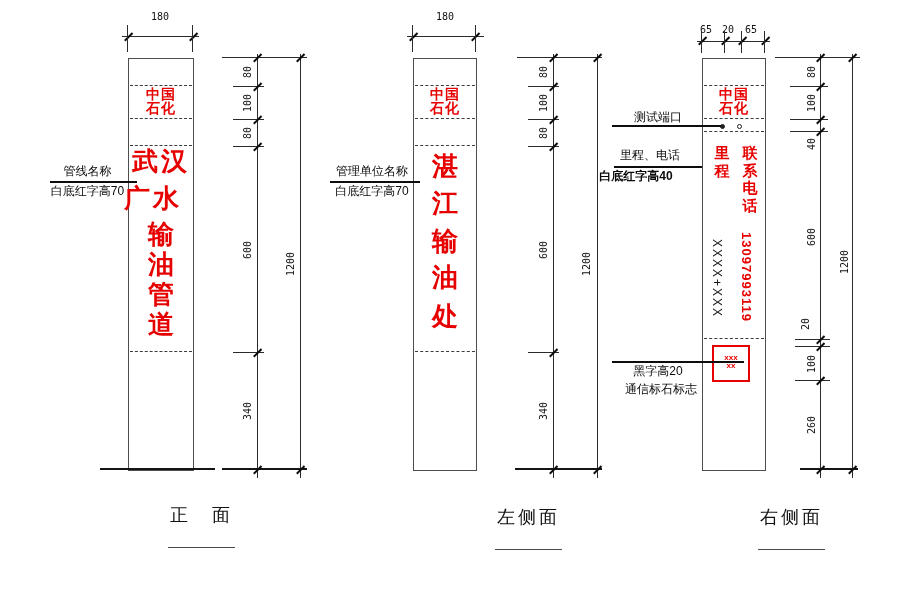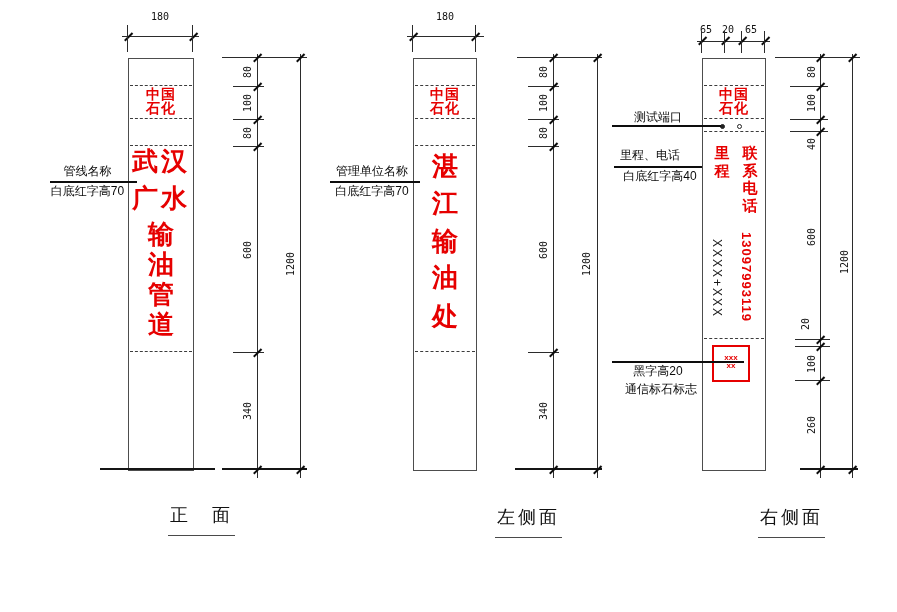--- a/index.html
+++ b/index.html
@@ -17,21 +17,21 @@
         transform:rotate(-90deg);font-family:"DejaVu Sans Mono",monospace;font-size:10px;color:#111;}
   .dimh{position:absolute;height:12px;line-height:12px;text-align:center;
         font-family:"DejaVu Sans Mono",monospace;font-size:10px;color:#111;}
   .ann{position:absolute;font-size:12px;line-height:13px;color:#0a0a0a;text-align:center;white-space:nowrap;}
   .logo{position:absolute;text-align:center;color:var(--red);font-weight:bold;
         font-size:14px;line-height:13.5px;letter-spacing:1px;}
   .bigc{position:absolute;text-align:center;color:var(--red);font-weight:bold;
         font-size:26px;line-height:27px;}
   .sp2{letter-spacing:3px;}
   .vlabel{position:absolute;font-size:18px;letter-spacing:3px;color:#111;
-          border-bottom:1.7px solid #4a4a4a;padding:0 2px 8px 2px;white-space:nowrap;}
+          border-bottom:1.7px solid #4a4a4a;padding:0 2px 20px 2px;white-space:nowrap;}
   .circ{position:absolute;width:5px;height:5px;border:1.3px solid #222;border-radius:50%;
         box-sizing:border-box;background:#fff;}
   .redcol{position:absolute;text-align:center;color:var(--red);font-weight:bold;
           font-size:15px;line-height:17.5px;}
   .rot{position:absolute;text-align:center;transform:rotate(90deg);white-space:nowrap;}
   .marker{position:absolute;border:2px solid var(--red);box-sizing:border-box;
           text-align:center;color:var(--red);font-weight:bold;font-size:8px;line-height:7.5px;}
   .caption{position:absolute;left:0;right:0;text-align:center;
            font-family:"Liberation Serif",serif;font-size:22px;color:#111;}
 </style>
@@ -52,21 +52,21 @@
   <div class="dsh" style="left:130px;top:118px;width:62px;"></div>
   <div class="dsh" style="left:130px;top:145px;width:62px;"></div>
   <div class="dsh" style="left:130px;top:351px;width:62px;"></div>
 
   <div class="logo" style="left:128px;top:88px;width:66px;">
     <div>中国</div>
     <div>石化</div>
   </div>
 
   <div class="bigc sp2" style="left:128px;top:148px;width:66px;">武汉</div>
-  <div class="bigc sp2" style="left:128px;top:185px;width:66px;">广水</div>
+  <div class="bigc sp2" style="left:120px;top:185px;width:66px;">广水</div>
   <div class="bigc" style="left:128px;top:221px;width:66px;">输</div>
   <div class="bigc" style="left:128px;top:251px;width:66px;">油</div>
   <div class="bigc" style="left:128px;top:281px;width:66px;">管</div>
   <div class="bigc" style="left:128px;top:311px;width:66px;">道</div>
 
   <div class="ann" style="left:38px;top:165px;width:99px;">管线名称</div>
   <div class="ld" style="left:50px;top:181px;width:87px;"></div>
   <div class="ann" style="left:38px;top:185px;width:99px;">白底红字高70</div>
 
   <div class="vl" style="left:257px;top:54px;height:424px;"></div>
@@ -191,21 +191,21 @@
   <div class="marker" style="left:712px;top:345px;width:38px;height:37px;">
     <div style="margin-top:7px;">xxx</div>
     <div>xx</div>
   </div>
 
   <div class="ann" style="left:628px;top:111px;width:60px;">测试端口</div>
   <div class="ld" style="left:612px;top:125px;width:109px;"></div>
 
   <div class="ann" style="left:606px;top:149px;width:88px;">里程、电话</div>
   <div class="ld" style="left:614px;top:166px;width:88px;"></div>
-  <div class="ann" style="left:612px;top:170px;width:96px;">白底红字高40</div>
+  <div class="ann" style="left:588px;top:170px;width:96px;font-weight:bold;">白底红字高40</div>
 
   <div class="ann" style="left:618px;top:348px;width:86px;margin-top:35px;">通信标石标志</div>
   <div class="ld" style="left:612px;top:361px;width:132px;"></div>
   <div class="ann" style="left:618px;top:365px;width:80px;">黑字高20</div>
 
   <div class="vl" style="left:820px;top:54px;height:424px;"></div>
   <div class="vl" style="left:852px;top:54px;height:424px;"></div>
   <div class="hl" style="left:775px;top:57px;width:85px;"></div>
   <div class="hl" style="left:790px;top:86px;width:38px;"></div>
   <div class="hl" style="left:790px;top:119px;width:38px;"></div>

